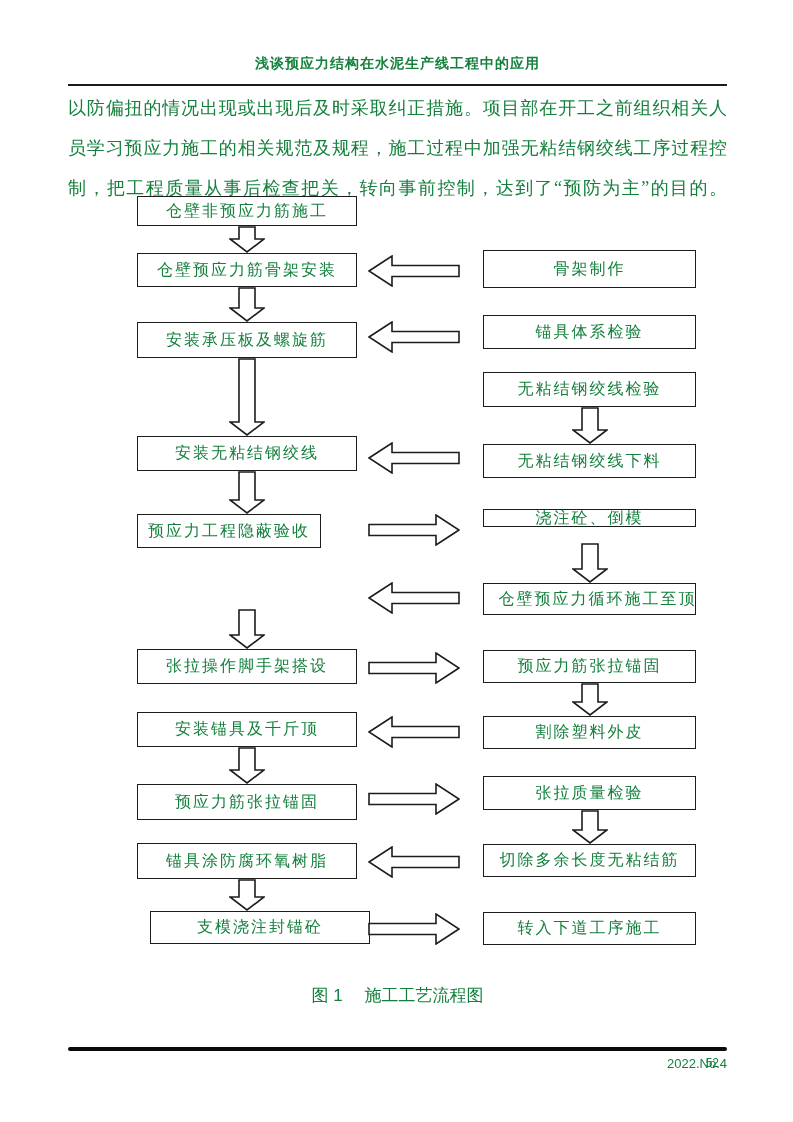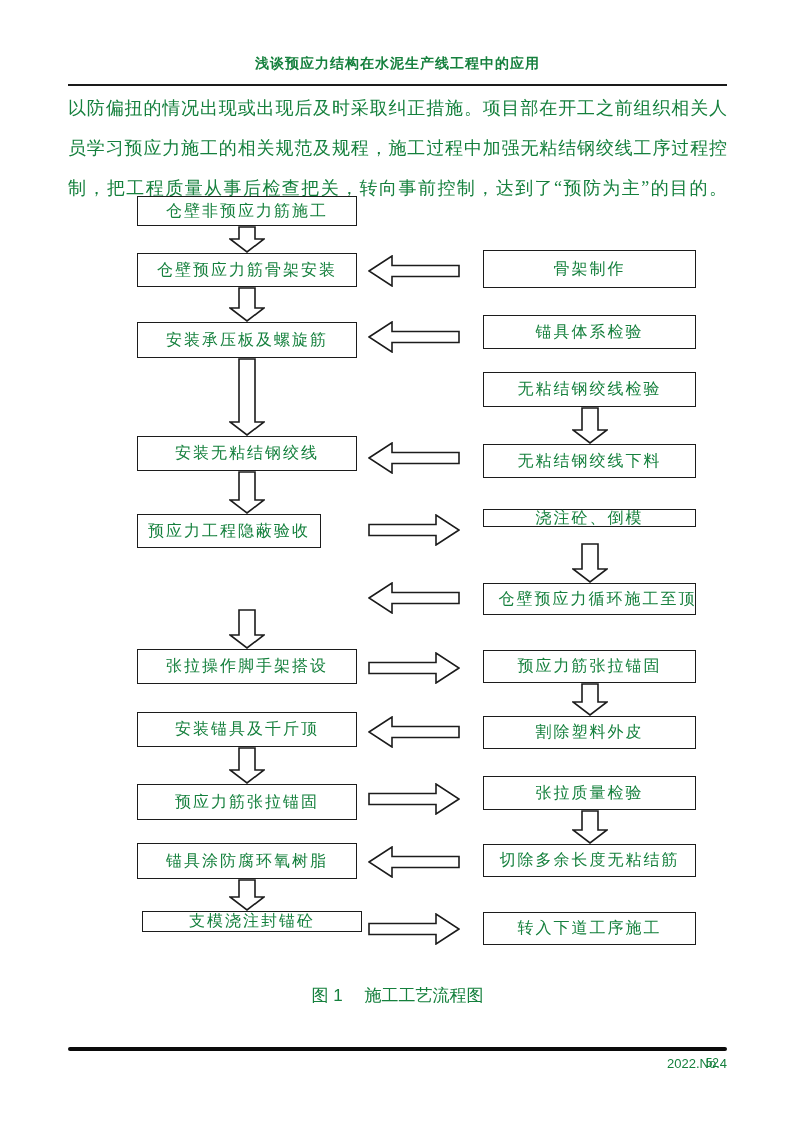--- a/index.html
+++ b/index.html
@@ -103,21 +103,21 @@
   <div class="flowchart" id="flowchart">
       <div class="fc-box" style="left: 137px; top: 196px; width: 220px; height: 30px;">仓壁非预应力筋施工</div>
       <div class="fc-box" style="left: 137px; top: 253px; width: 220px; height: 34px;">仓壁预应力筋骨架安装</div>
       <div class="fc-box" style="left: 137px; top: 322px; width: 220px; height: 36px;">安装承压板及螺旋筋</div>
       <div class="fc-box" style="left: 137px; top: 436px; width: 220px; height: 35px;">安装无粘结钢绞线</div>
       <div class="fc-box" style="left: 137px; top: 514px; width: 184px; height: 34px;">预应力工程隐蔽验收</div>
       <div class="fc-box" style="left: 137px; top: 649px; width: 220px; height: 35px;">张拉操作脚手架搭设</div>
       <div class="fc-box" style="left: 137px; top: 712px; width: 220px; height: 35px;">安装锚具及千斤顶</div>
       <div class="fc-box" style="left: 137px; top: 784px; width: 220px; height: 36px;">预应力筋张拉锚固</div>
       <div class="fc-box" style="left: 137px; top: 843px; width: 220px; height: 36px;">锚具涂防腐环氧树脂</div>
-      <div class="fc-box" style="left: 142px; top: 911px; width: 220px; height: 21px;">支模浇注封锚砼</div>
+      <div class="fc-box" style="left: 150px; top: 911px; width: 220px; height: 33px;">支模浇注封锚砼</div>
       <div class="fc-box" style="left: 483px; top: 250px; width: 213px; height: 38px;">骨架制作</div>
       <div class="fc-box" style="left: 483px; top: 315px; width: 213px; height: 34px;">锚具体系检验</div>
       <div class="fc-box" style="left: 483px; top: 372px; width: 213px; height: 35px;">无粘结钢绞线检验</div>
       <div class="fc-box" style="left: 483px; top: 444px; width: 213px; height: 34px;">无粘结钢绞线下料</div>
       <div class="fc-box" style="left: 483px; top: 509px; width: 213px; height: 18px;">浇注砼、倒模</div>
       <div class="fc-box" style="left: 483px; top: 583px; width: 213px; height: 32px; padding-left: 16px;">仓壁预应力循环施工至顶</div>
       <div class="fc-box" style="left: 483px; top: 650px; width: 213px; height: 33px;">预应力筋张拉锚固</div>
       <div class="fc-box" style="left: 483px; top: 716px; width: 213px; height: 33px;">割除塑料外皮</div>
       <div class="fc-box" style="left: 483px; top: 776px; width: 213px; height: 34px;">张拉质量检验</div>
       <div class="fc-box" style="left: 483px; top: 844px; width: 213px; height: 33px;">切除多余长度无粘结筋</div>

